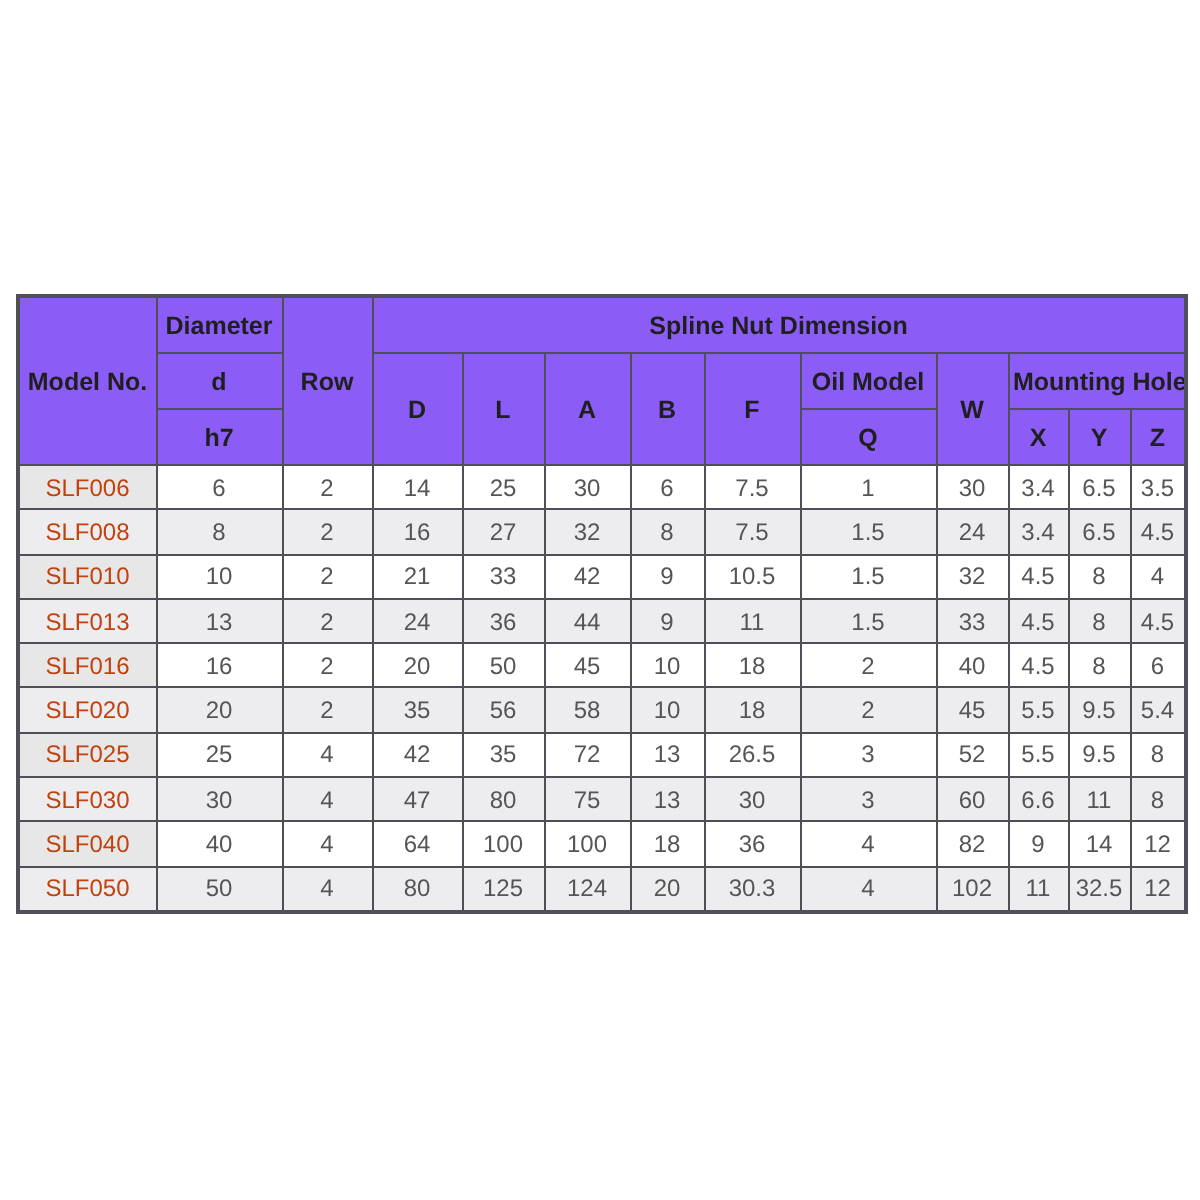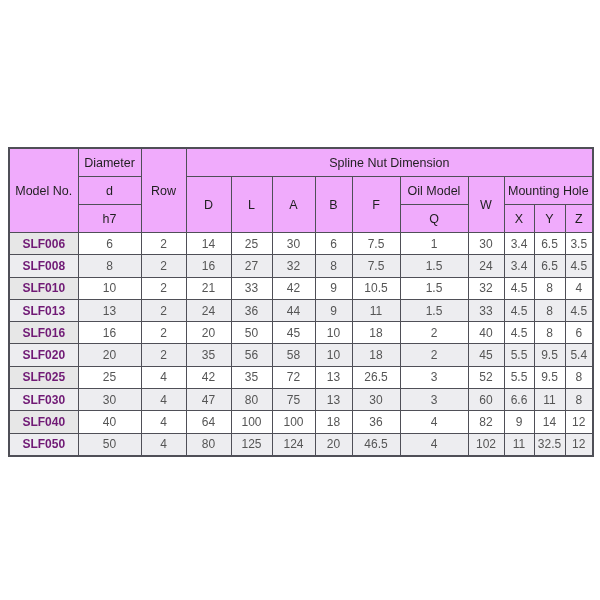--- a/index.html
+++ b/index.html
@@ -31,40 +31,40 @@
   }
   table.spec th, table.spec td {
     border: 1px solid #4f4f57;
     text-align: center;
     vertical-align: middle;
     padding: 0 2px;
     overflow: hidden;
     white-space: nowrap;
   }
   table.spec thead th {
-    background: #f0abfc;
+    background: #8b5cf6;
     color: #1f1f1f;
-    font-weight: normal;
+    font-weight: bold;
     font-size: 12.5px;
     height: 27px;
   }
   table.spec tbody td {
     background: #ffffff;
     color: #555555;
     font-weight: normal;
     font-size: 12px;
     height: 21.3px;
   }
   table.spec tbody tr:nth-child(even) td {
     background: #ededf0;
   }
   table.spec tbody td.model {
     background: #e7e7e7;
-    color: #701a75;
-    font-weight: bold;
+    color: #c2410c;
+    font-weight: normal;
   }
 </style>
 </head>
 <body>
 
 <div class="canvas">
   <div class="table-wrap">
     <table class="spec">
       <colgroup>
         <col style="width:69px">
@@ -244,21 +244,21 @@
             <td>12</td>
           </tr>
           <tr>
             <td class="model">SLF050</td>
             <td>50</td>
             <td>4</td>
             <td>80</td>
             <td>125</td>
             <td>124</td>
             <td>20</td>
-            <td>46.5</td>
+            <td>30.3</td>
             <td>4</td>
             <td>102</td>
             <td>11</td>
             <td>32.5</td>
             <td>12</td>
           </tr>
         </tbody>
     </table>
   </div>
 </div>

